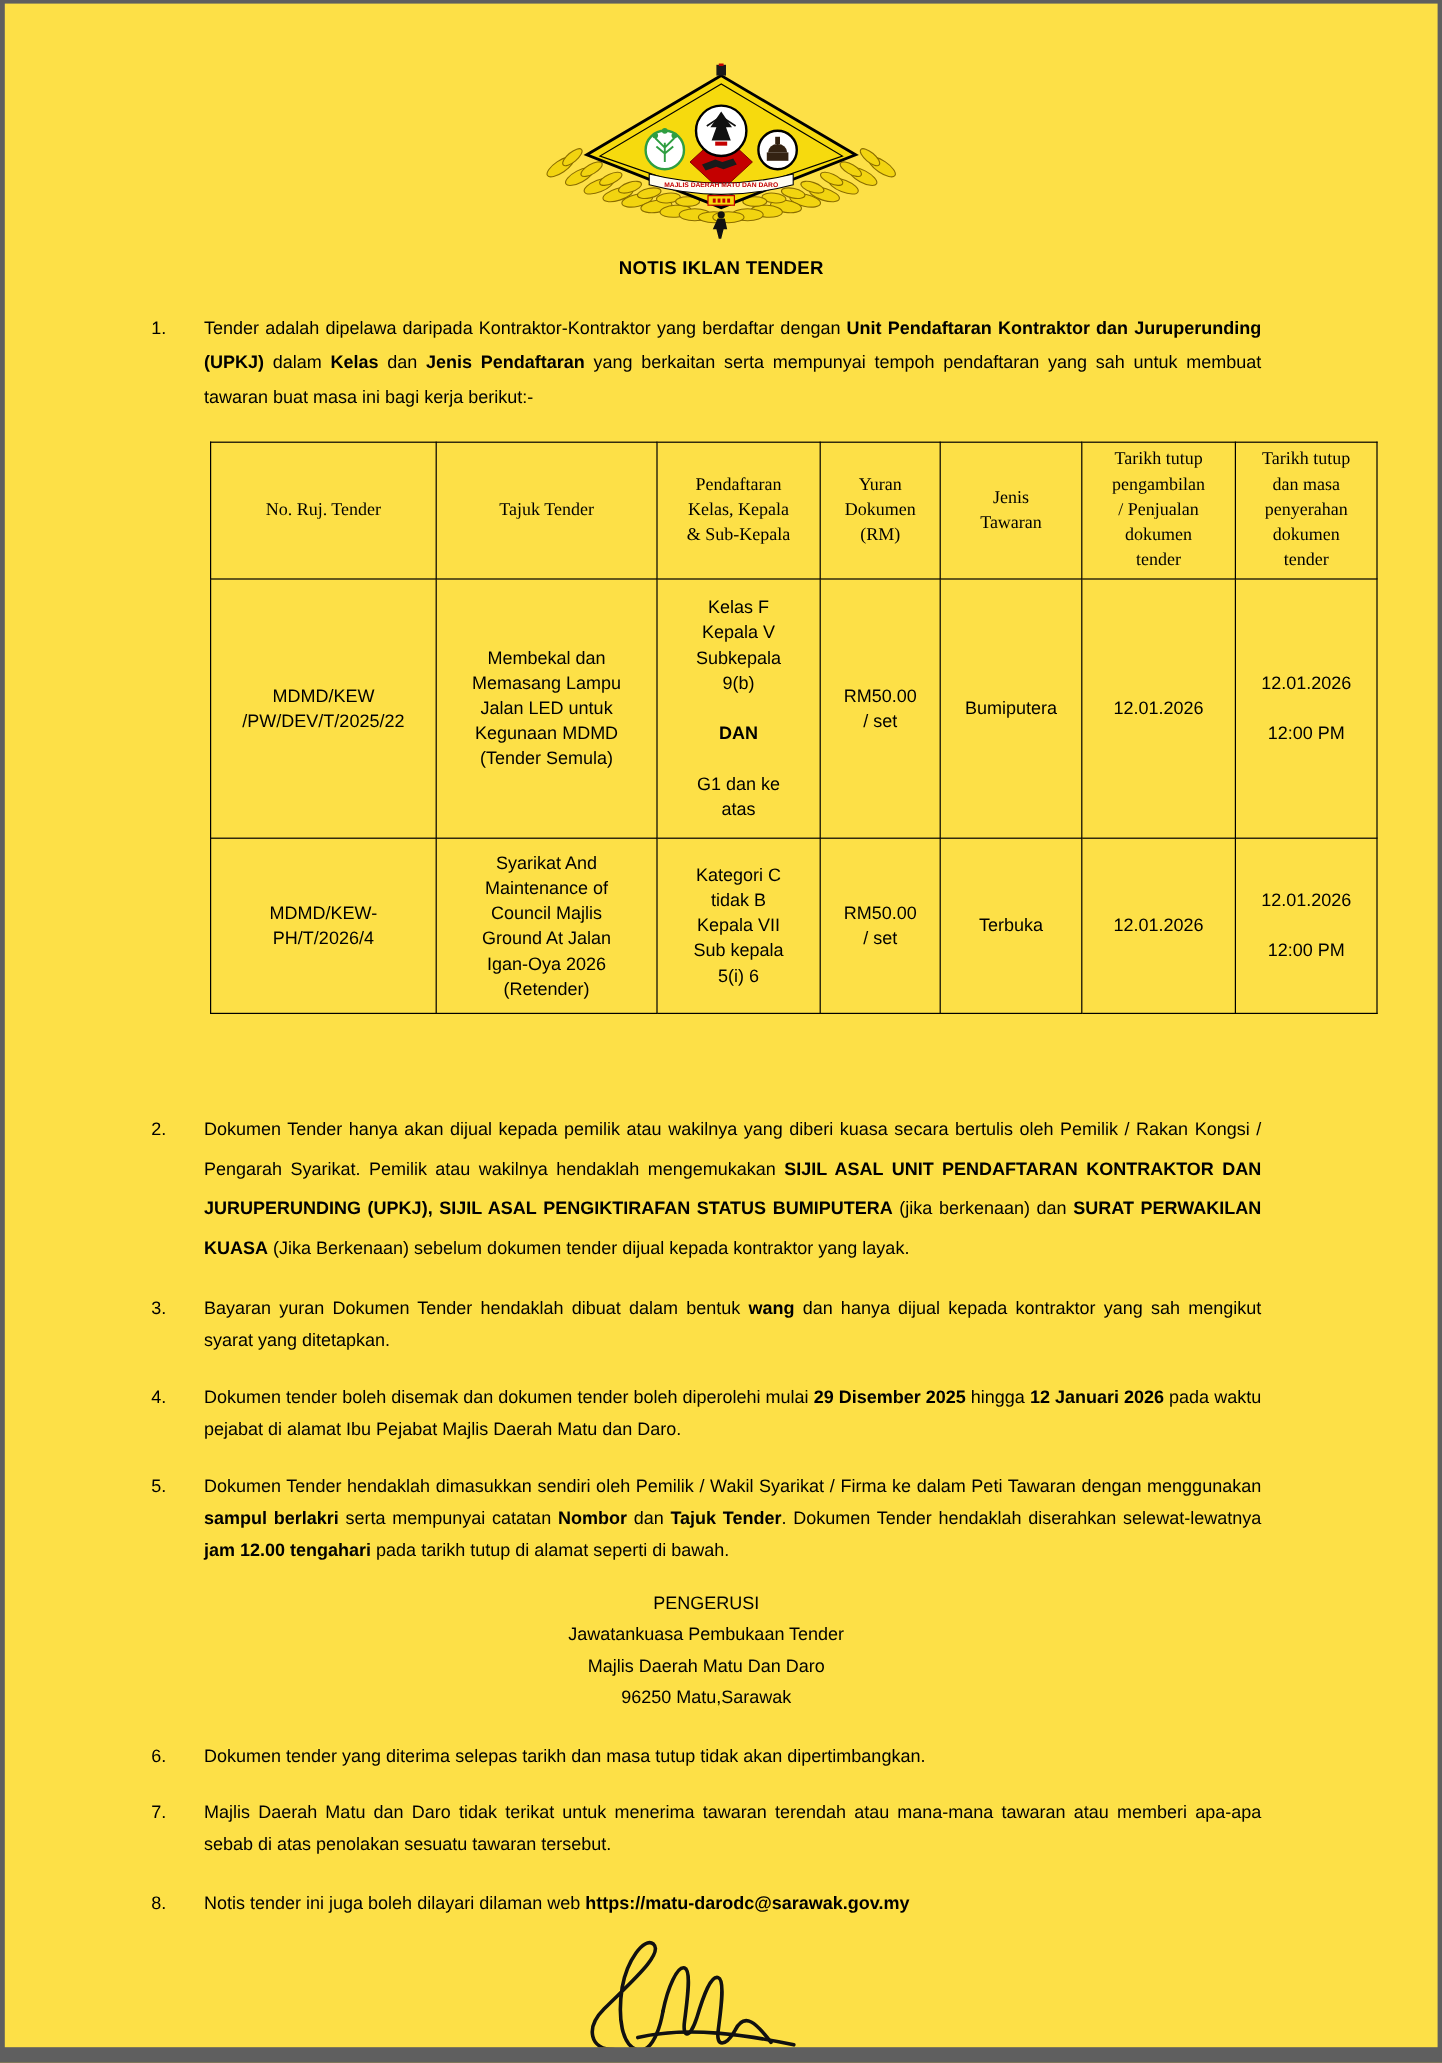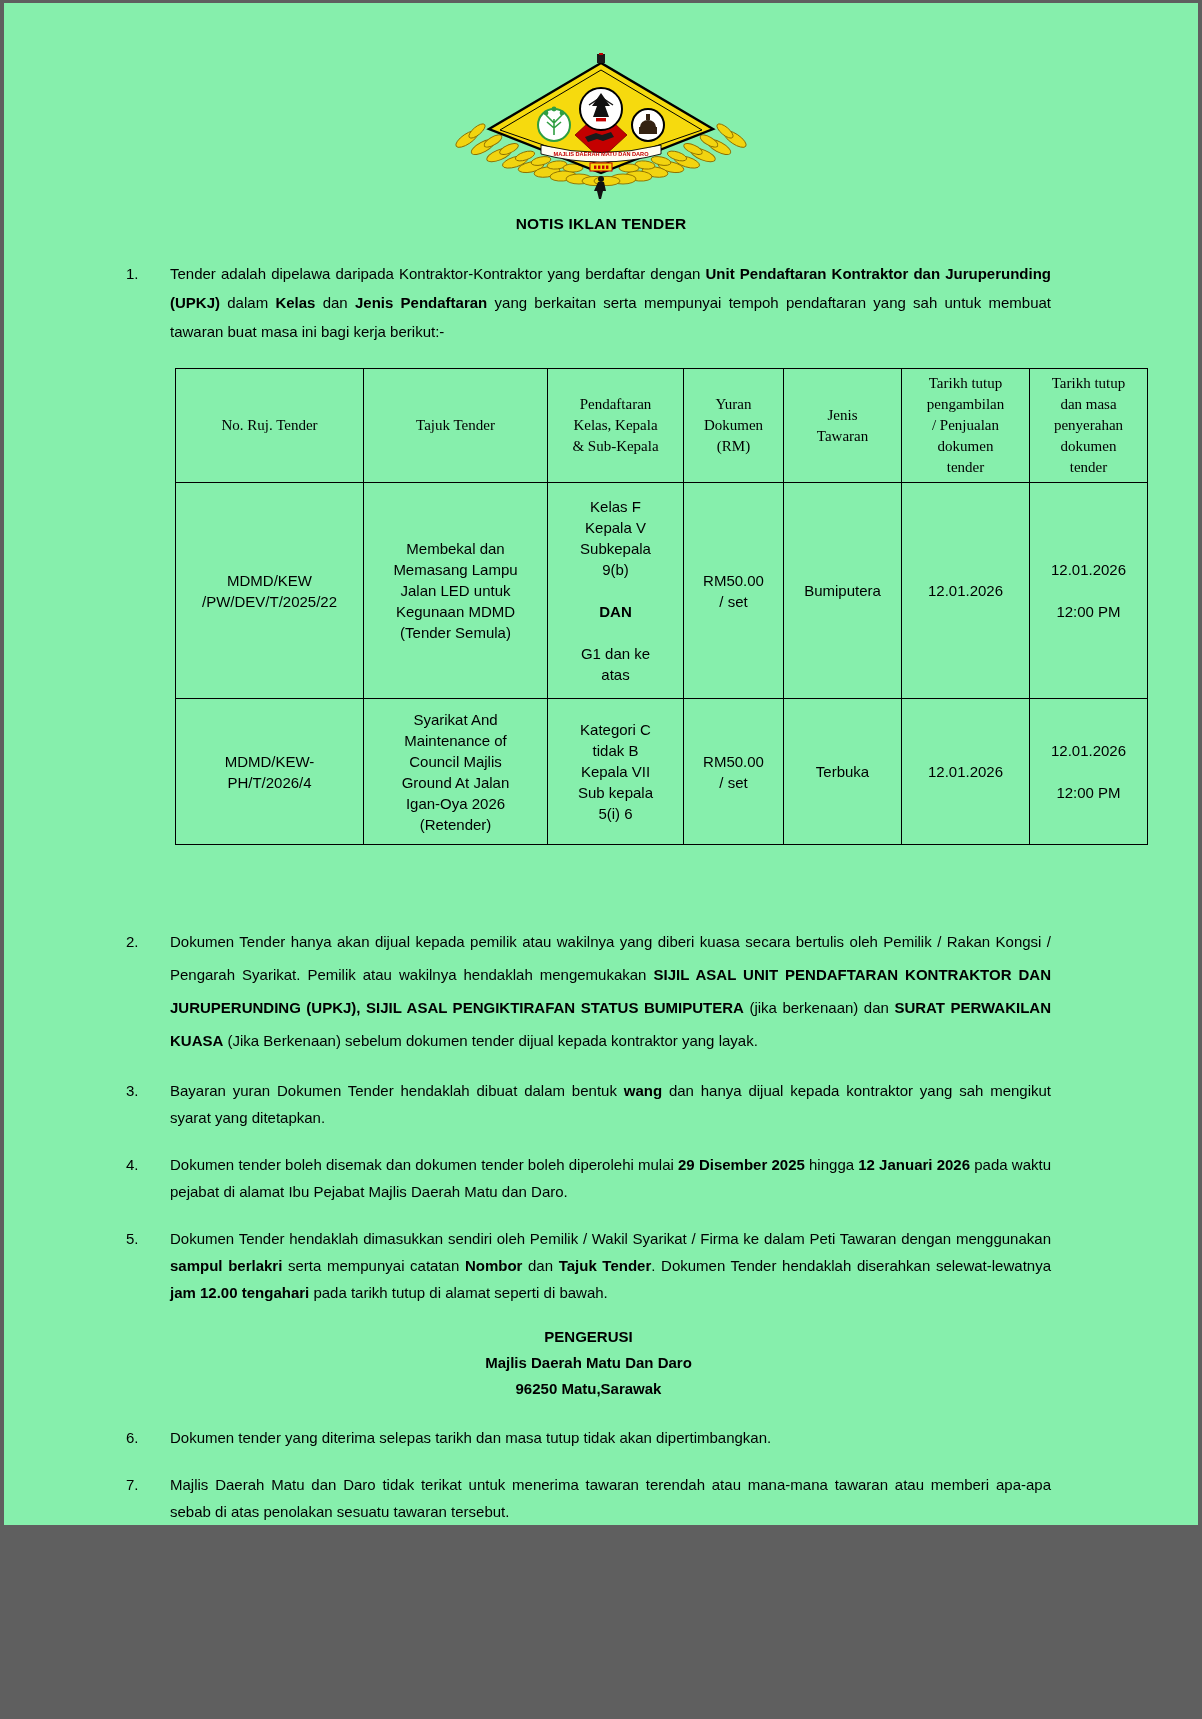--- a/index.html
+++ b/index.html
@@ -1,21 +1,21 @@
 <!DOCTYPE html>
 <html><head>
 <meta charset="utf-8">
 <style>
   html,body{margin:0;padding:0;}
   body{background:#5f5f5f;font-family:"Liberation Sans",sans-serif;}
   .page{
     position:relative;
     margin:3px 4px 13px 4px;
-    background:#86efac;
-    height:1522px;
+    background:#fde047;
+    height:1703px;
     overflow:hidden;
     color:#000;
   }
   .logo-wrap{display:flex;justify-content:center;padding-top:50px;}
   .doc-title{text-align:center;font-weight:bold;font-size:15.5px;margin-top:12px;letter-spacing:.2px;}
 
   .para{display:flex;margin-left:122px;margin-right:147px;font-size:15px;}
   .para .num{width:44px;flex:none;}
   .para .body{flex:1;text-align:justify;}
   .lh30{line-height:29px;}
@@ -36,21 +36,21 @@
     vertical-align:middle;
     padding:4px 4px;
     line-height:21px;
     font-weight:normal;
   }
   table.tender th{white-space:pre-line;font-family:Liberation Serif, serif;}
   tr.hdr{height:112px;}
   tr.r1{height:216px;}
   tr.r2{height:146px;}
 
-  .center-block{margin-left:122px;margin-right:147px;text-align:center;font-weight:bold;font-size:15px;line-height:26px;}
+  .center-block{margin-left:122px;margin-right:147px;text-align:center;font-weight:normal;font-size:15px;line-height:26px;}
 
   .sig-area{position:relative;margin-left:122px;margin-right:147px;text-align:center;margin-top:10px;}
   .sig-scribble{position:absolute;left:50%;top:-86px;transform:translateX(-55%);pointer-events:none;}
   .dotted{font-size:15px;letter-spacing:1px;line-height:18px;white-space:nowrap;overflow:hidden;}
   .mt26{margin-top:26px;} .mt22{margin-top:22px;} .mt20{margin-top:20px;}
   .mt80{margin-top:80px;} .mt18{margin-top:18px;}
 </style>
 </head>
 <body>
 
@@ -217,20 +217,21 @@
     <div class="body"><span>Dokumen tender boleh disemak dan dokumen tender boleh diperolehi mulai </span><span class="b">29 Disember 2025</span><span> hingga </span><span class="b">12 Januari 2026</span><span> pada waktu pejabat di alamat Ibu Pejabat Majlis Daerah Matu dan Daro.</span></div>
   </div>
 
   <div class="para lh27 mt20">
     <div class="num">5.</div>
     <div class="body"><span>Dokumen Tender hendaklah dimasukkan sendiri oleh Pemilik / Wakil Syarikat / Firma ke dalam Peti Tawaran dengan menggunakan </span><span class="b">sampul berlakri</span><span> serta mempunyai catatan </span><span class="b">Nombor</span><span> dan </span><span class="b">Tajuk Tender</span><span>. Dokumen Tender hendaklah diserahkan selewat-lewatnya </span><span class="b">jam 12.00 tengahari</span><span> pada tarikh tutup di alamat seperti di bawah.</span></div>
   </div>
 
   <div class="center-block mt18">
     <div>PENGERUSI</div>
+    <div>Jawatankuasa Pembukaan Tender</div>
     <div>Majlis Daerah Matu Dan Daro</div>
     <div>96250 Matu,Sarawak</div>
   </div>
 
   <div class="para lh27 mt22">
     <div class="num">6.</div>
     <div class="body"><span>Dokumen tender yang diterima selepas tarikh dan masa tutup tidak akan dipertimbangkan.</span></div>
   </div>
 
   <div class="para lh27 mt20">

